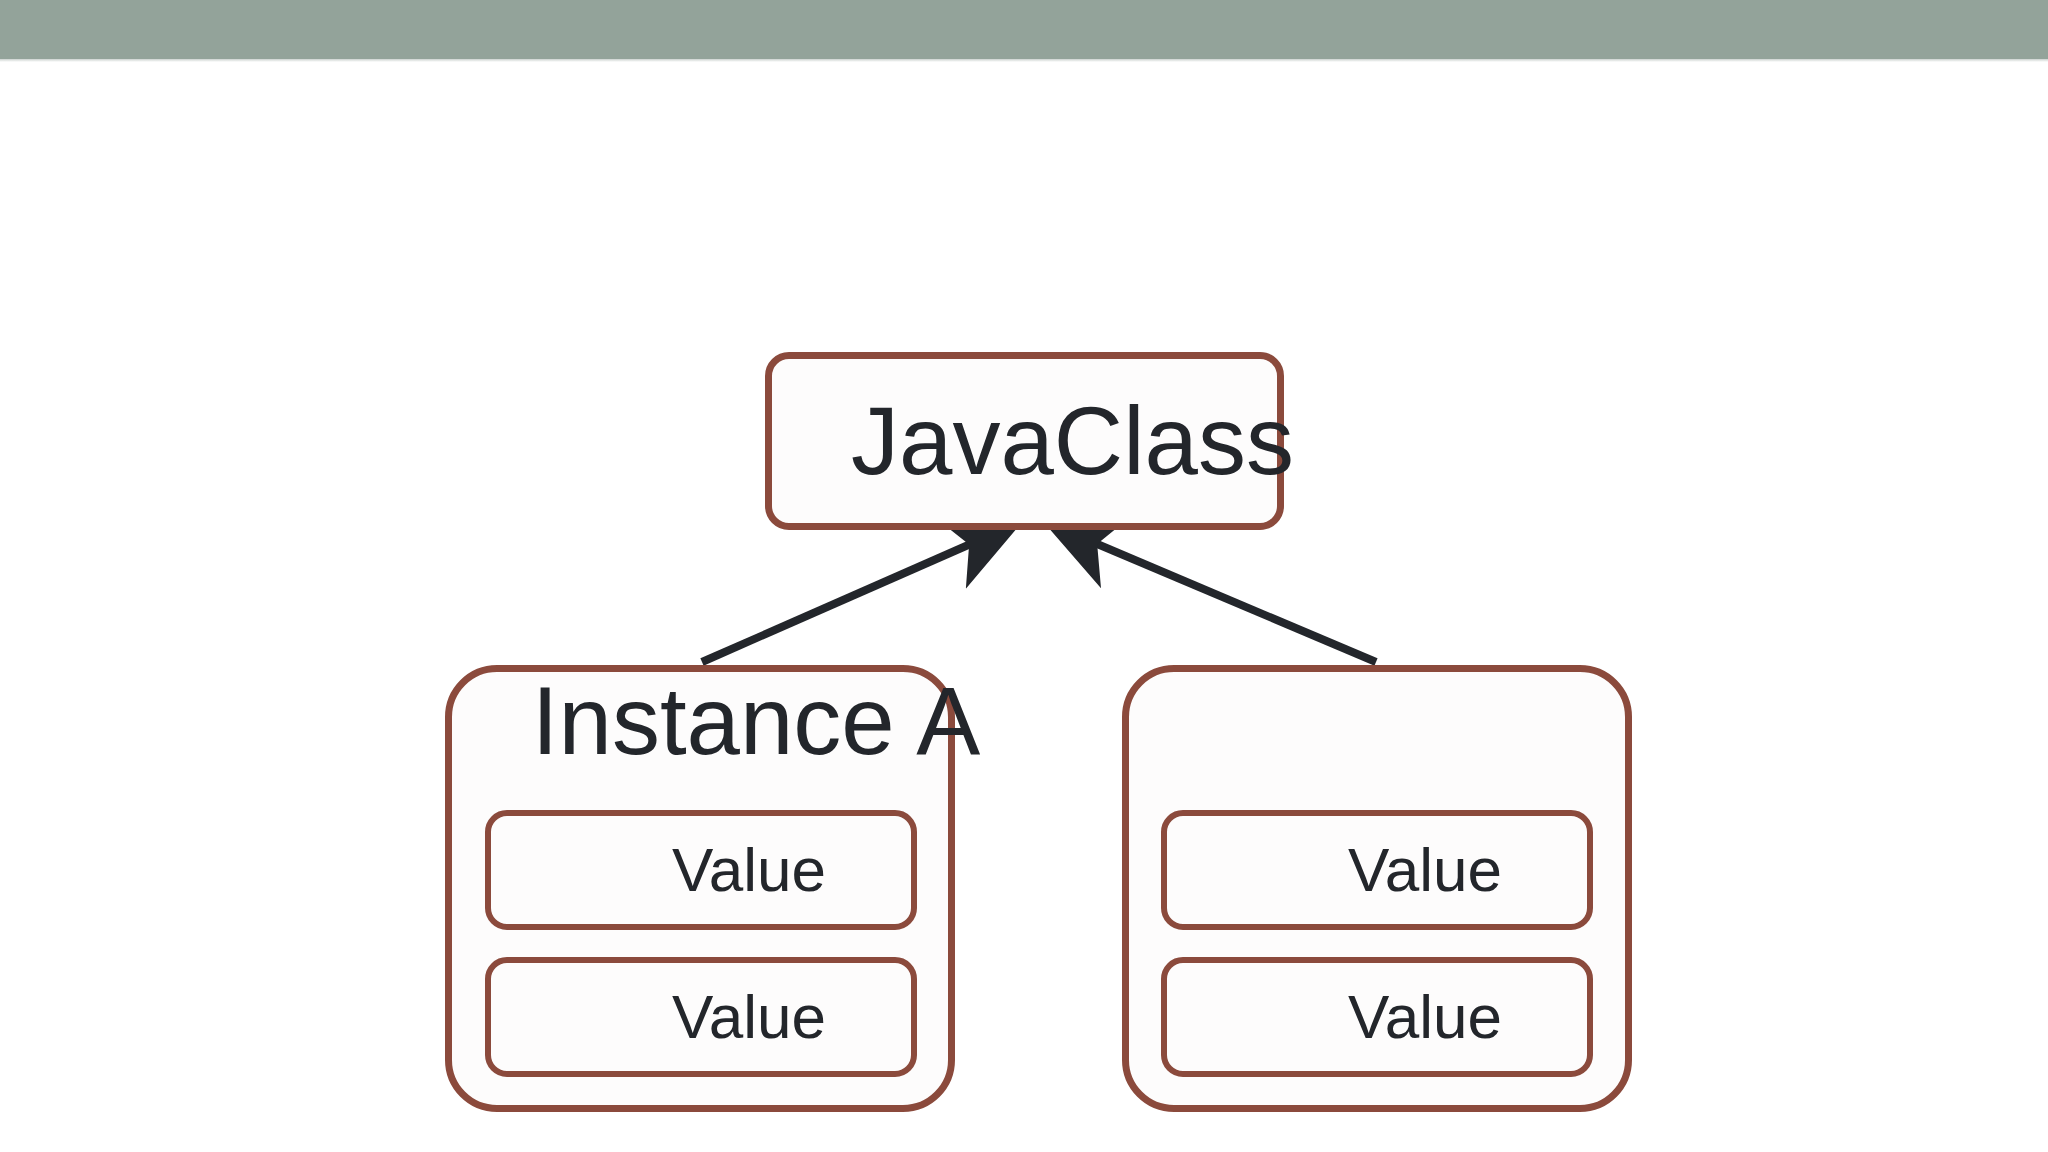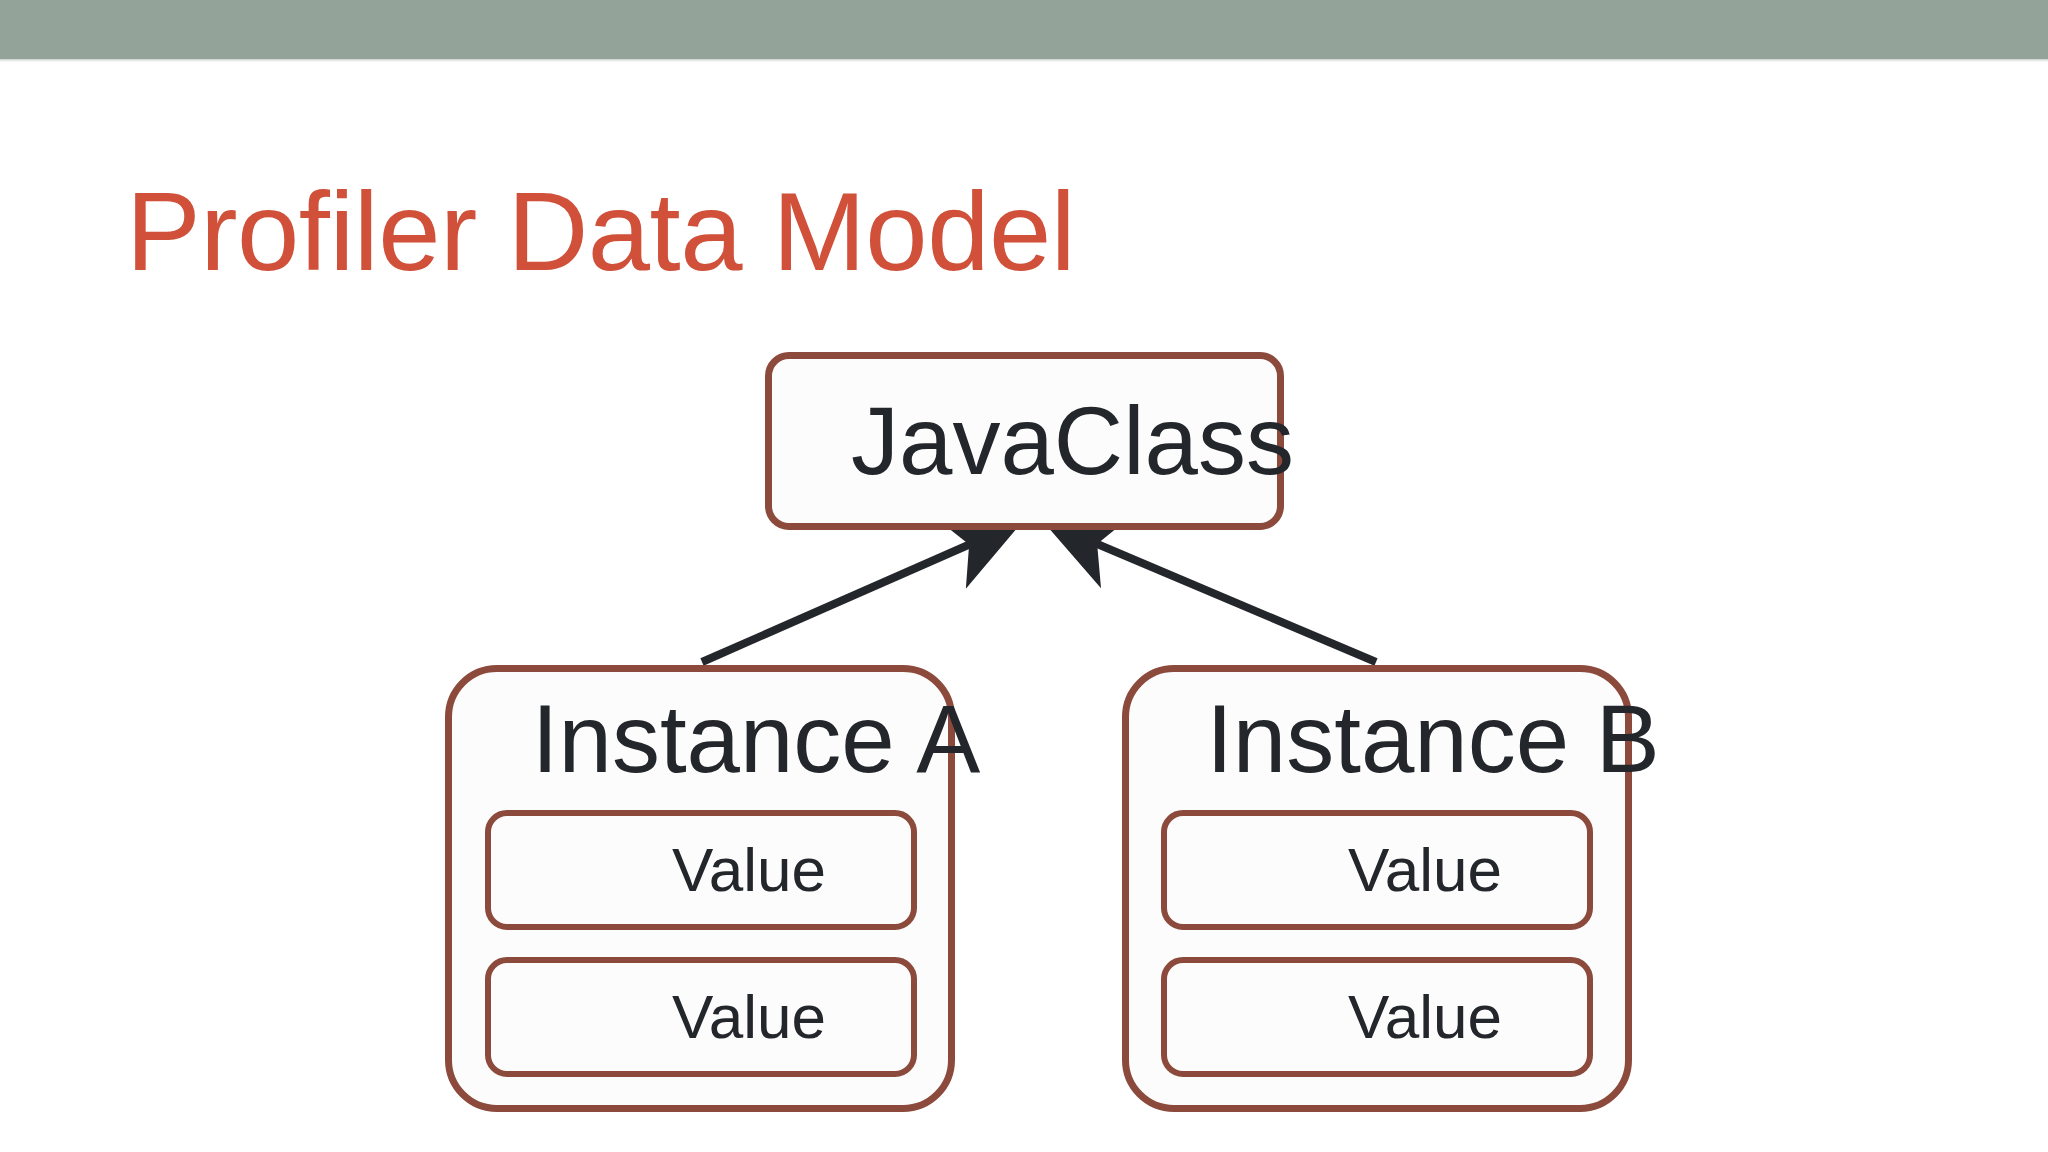--- a/index.html
+++ b/index.html
@@ -102,21 +102,21 @@
   .instance-box {
     top: 665px;
     width: 510px;
     height: 447px;
     border-radius: 52px;
   }
   #instance-a-box { left: 445px; }
   #instance-b-box { left: 1122px; }
 
   .instance-title {
-    top: 690px;
+    top: 672px;
     width: 510px;
     height: 98px;
     line-height: 98px;
     font-size: 96px;
   }
   #instance-a-title { left: 453px; }
   #instance-b-title { left: 1130px; }
 
   
   .value-box {
@@ -137,21 +137,20 @@
   .col-b  { left: 1161px; }
 </style>
 </head>
 <body>
 
 <div id="slide">
 
   <div id="top-band"></div>
   <div id="top-band-shadow"></div>
 
-  <h1 id="slide-title">Profiler Data Model</h1>
 
   <div id="diagram">
 
     <svg id="arrow-layer" viewBox="0 0 2048 1152">
       <defs>
         <marker id="ah" markerWidth="11" markerHeight="11" refX="9" refY="5.5" orient="auto" markerUnits="strokeWidth">
           <path d="M 0 0.6 L 10 5.5 L 0 10.4 L 2.6 5.5 Z" fill="#23262b"></path>
         </marker>
       </defs>
       <line x1="702" y1="662" x2="1016" y2="524" stroke="#23262b" stroke-width="8" marker-end="url(#ah)"></line>
@@ -164,21 +163,20 @@
     <div id="instance-a-box" class="node-box instance-box"></div>
     <div id="instance-a-title" class="node-label instance-title">Instance A</div>
 
     <div class="node-box value-box slot-0 col-a"></div>
     <div class="node-label value-label slot-0 col-a">Value</div>
 
     <div class="node-box value-box slot-1 col-a"></div>
     <div class="node-label value-label slot-1 col-a">Value</div>
 
     <div id="instance-b-box" class="node-box instance-box"></div>
-    <div id="instance-b-title" class="node-label instance-title">Instance B</div>
 
     <div class="node-box value-box slot-0 col-b"></div>
     <div class="node-label value-label slot-0 col-b">Value</div>
 
     <div class="node-box value-box slot-1 col-b"></div>
     <div class="node-label value-label slot-1 col-b">Value</div>
 
   </div>
 </div>
 

